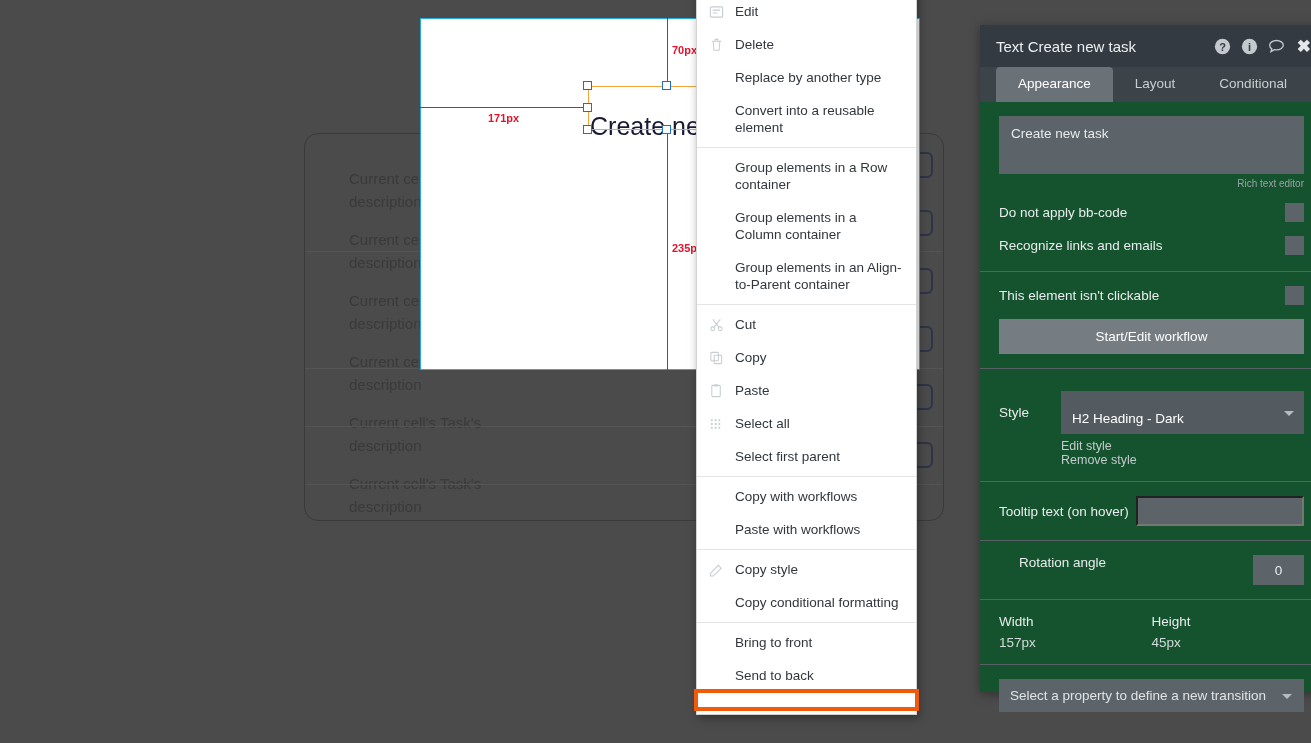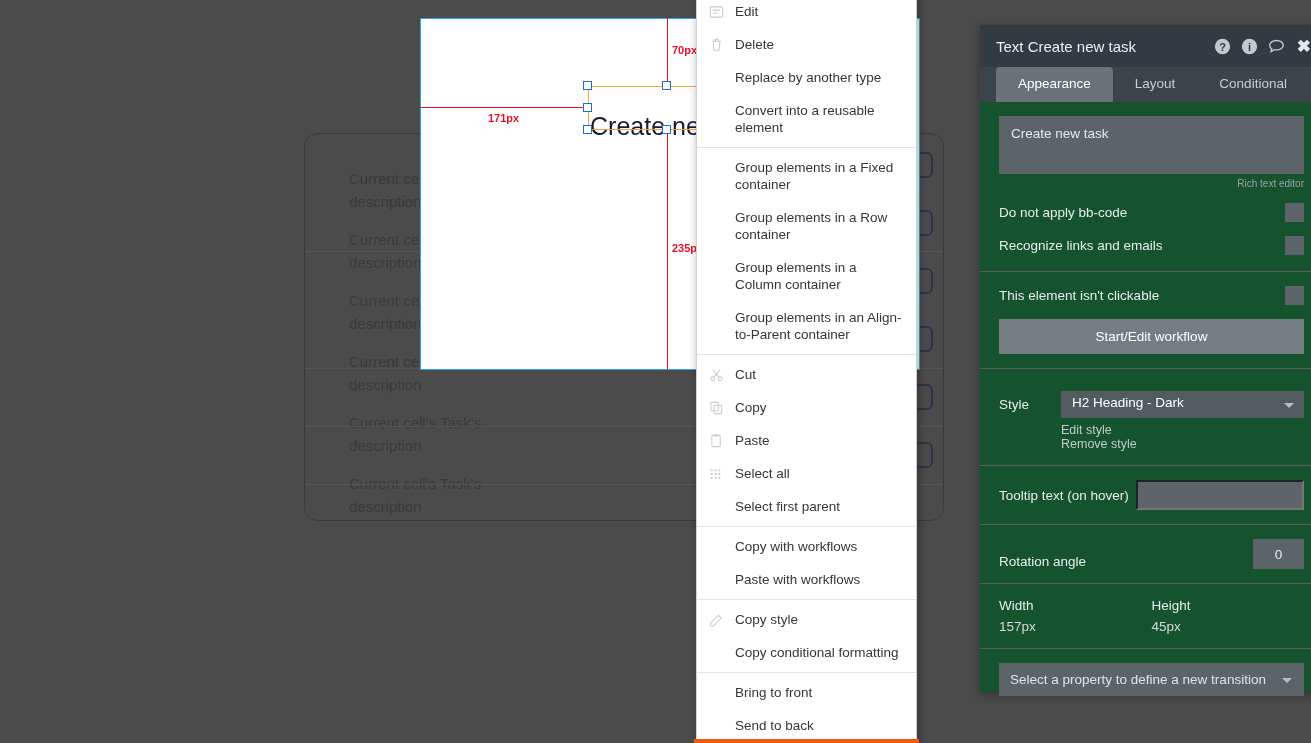--- a/index.html
+++ b/index.html
@@ -229,21 +229,21 @@
     font-family: "Liberation Sans", sans-serif;
   }
   .style-row { display: flex; align-items: center; gap: 14px; margin-top: 8px; }
   .style-row .row-label { width: 48px; }
   .select {
     position: relative;
     flex: 1;
     background: #545b60;
     color: #ffffff;
     font-size: 13.5px;
-    padding: 4px 26px 8px 11px;
+    padding: 20px 26px 8px 11px;
   }
   .select .caret {
     position: absolute;
     right: 10px; top: 50%;
     margin-top: -2px;
     width: 0; height: 0;
     border-left: 5px solid transparent;
     border-right: 5px solid transparent;
     border-top: 5px solid #b6bcc0;
   }
@@ -255,21 +255,21 @@
     margin-top: 5px;
     padding-left: 62px;
     flex-direction: column;
   }
   .tooltip-row { display: flex; align-items: center; }
   .tooltip-row .row-label { flex: 1; }
   .text-input {
     width: 168px; height: 30px;
     background: #5d6469;
   }
-  .rot-row { display: flex; align-items: flex-end; }
+  .rot-row { display: flex; align-items: flex-start; margin-left: 20px; }
   .rot-row .row-label { flex: 1; }
   .num-input {
     width: 51px; height: 30px;
     background: #5d6469;
     color: #e9ecee;
     font-size: 13.5px;
     display: flex;
     align-items: center;
     justify-content: center;
   }
@@ -346,21 +346,20 @@
       <div class="ctx-item"><span class="ctx-icon"><svg width="15" height="15" viewBox="0 0 16 16">
             <rect x="1.5" y="2.5" width="13" height="11" rx="1" fill="none" stroke="#9aa5ad" stroke-width="1.2"></rect>
             <path d="M4 6h8M4 9h5" stroke="#9aa5ad" stroke-width="1.1"></path>
           </svg></span><span>Edit</span></div>
       <div class="ctx-item"><span class="ctx-icon"><svg width="15" height="15" viewBox="0 0 16 16">
             <path d="M3 4h10M6.5 2h3v2h-3zM4.5 4.5l.7 9h5.6l.7-9" fill="none" stroke="#9aa5ad" stroke-width="1.1"></path>
           </svg></span><span>Delete</span></div>
       <div class="ctx-item"><span>Replace by another type</span></div>
       <div class="ctx-item"><span>Convert into a reusable element</span></div>
       <div class="ctx-sep"></div>
-      <div class="ctx-item"><span>Group elements in a Fixed container</span></div>
       <div class="ctx-item"><span>Group elements in a Row container</span></div>
       <div class="ctx-item"><span>Group elements in a Column container</span></div>
       <div class="ctx-item"><span>Group elements in an Align-to-Parent container</span></div>
       <div class="ctx-sep"></div>
       <div class="ctx-item"><span class="ctx-icon"><svg width="15" height="15" viewBox="0 0 16 16">
             <circle cx="4" cy="12" r="2" fill="none" stroke="#9aa5ad" stroke-width="1.1"></circle>
             <circle cx="12" cy="12" r="2" fill="none" stroke="#9aa5ad" stroke-width="1.1"></circle>
             <path d="M5.3 10.6 12 2M10.7 10.6 4 2" stroke="#9aa5ad" stroke-width="1.1"></path>
           </svg></span><span>Cut</span></div>
       <div class="ctx-item"><span class="ctx-icon"><svg width="15" height="15" viewBox="0 0 16 16">

